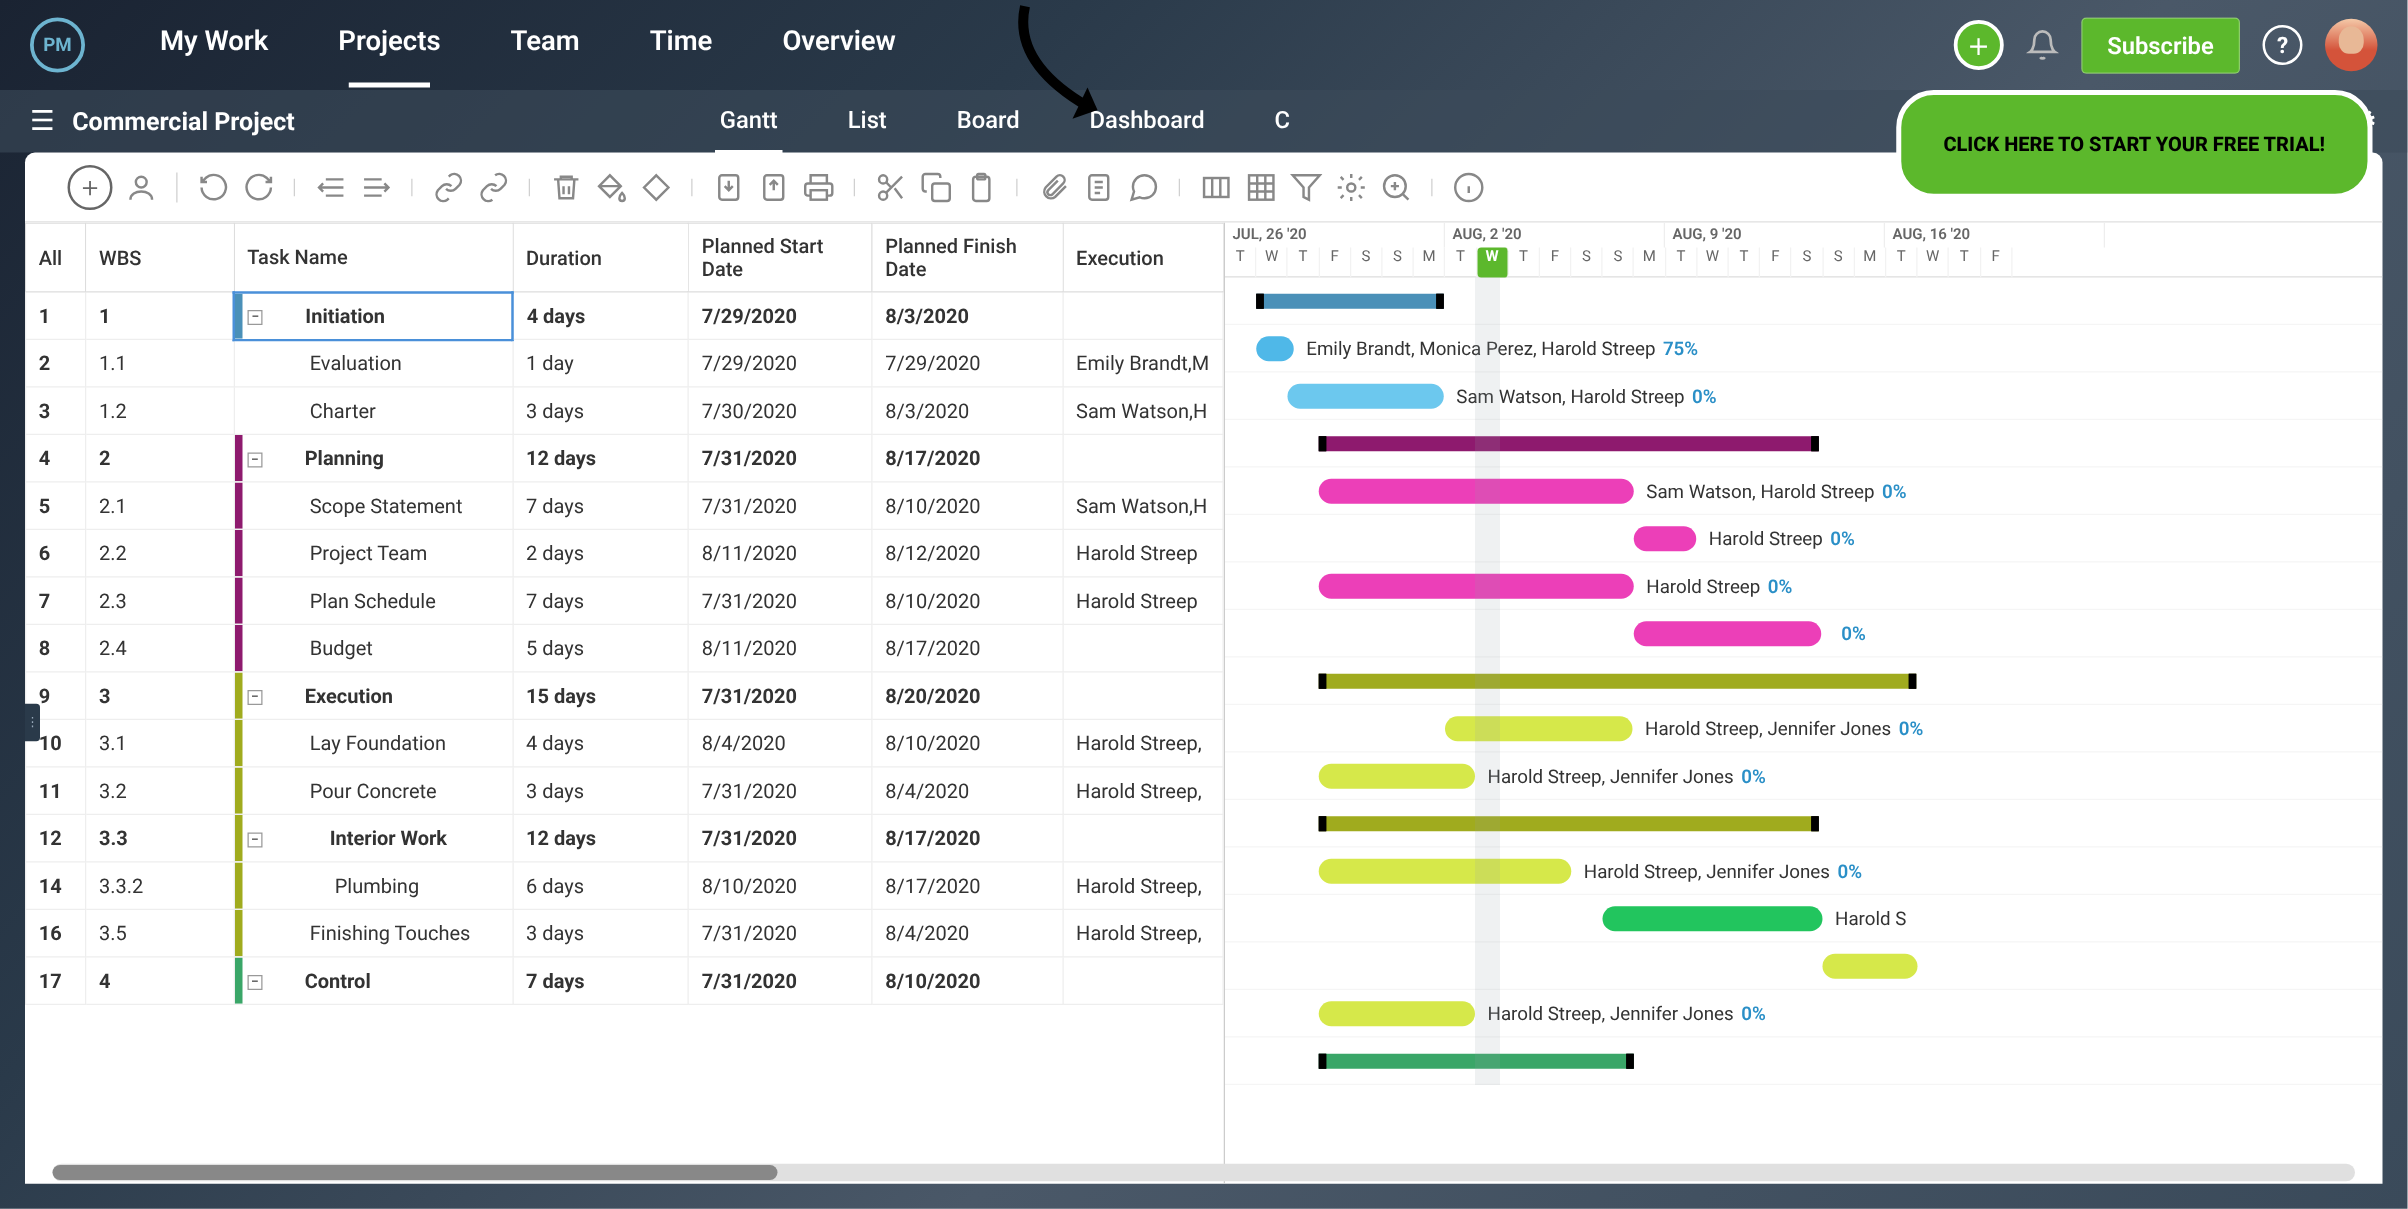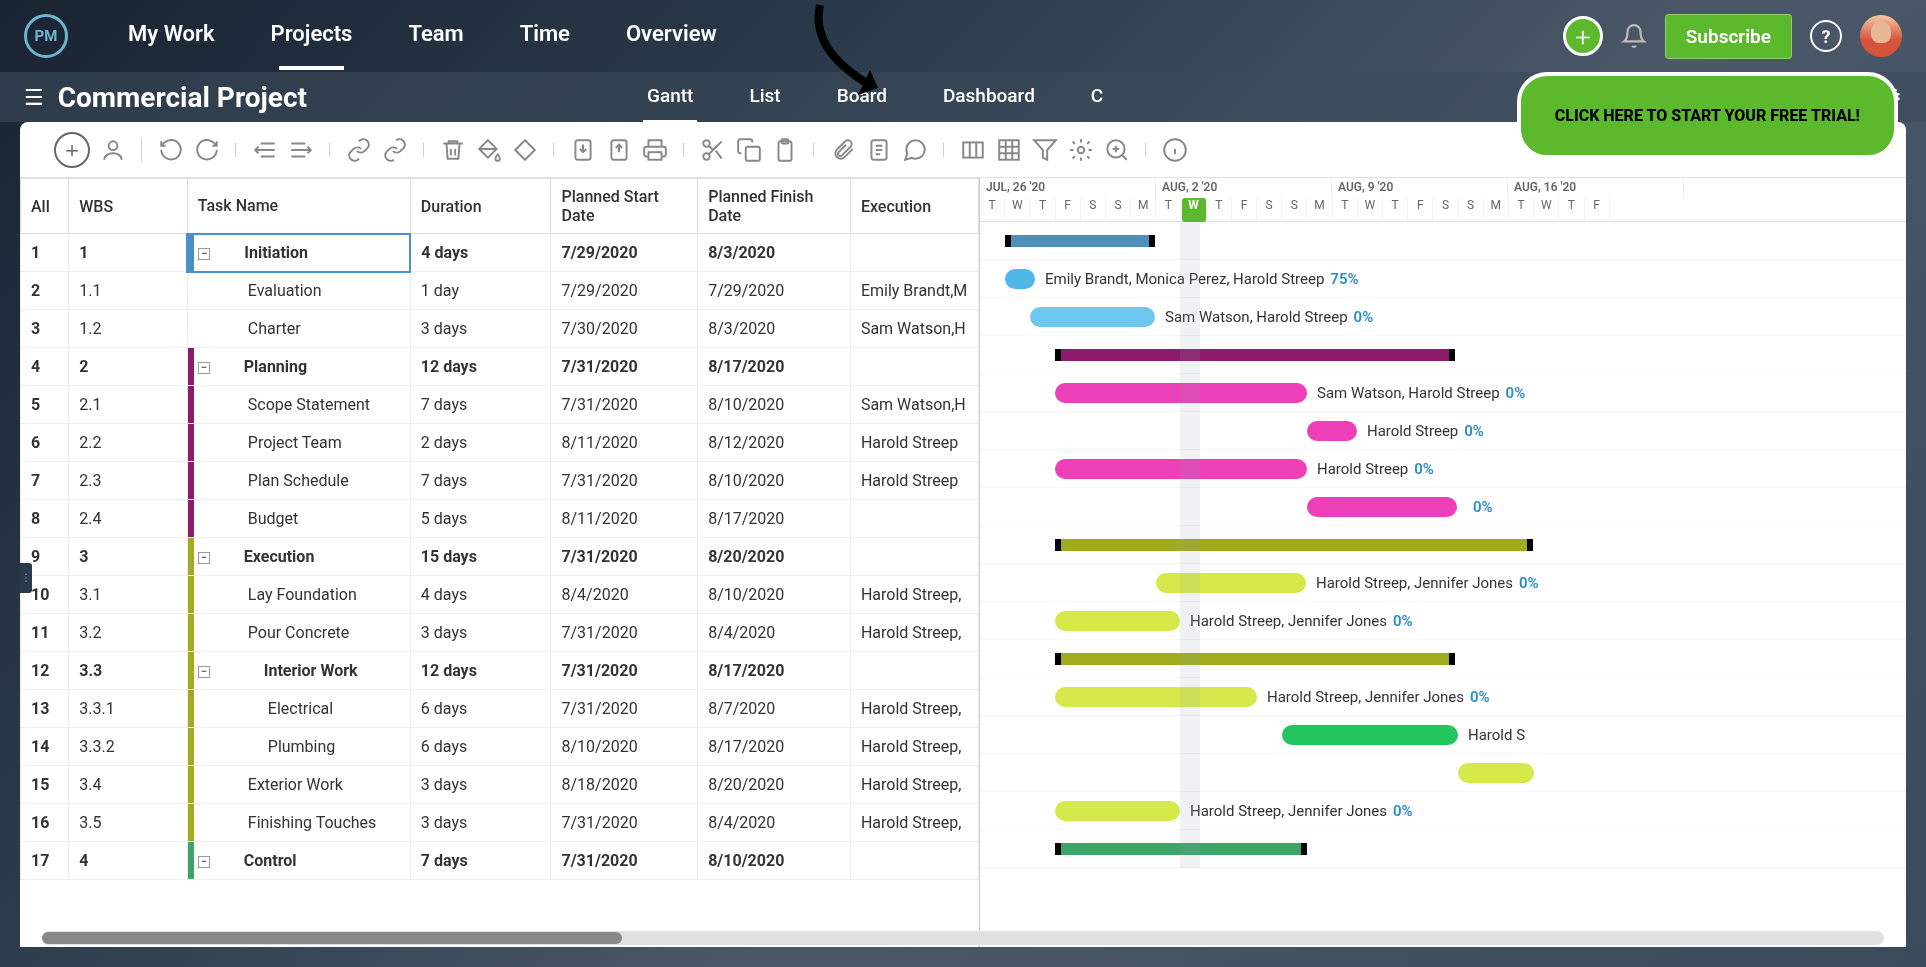--- a/index.html
+++ b/index.html
@@ -13,21 +13,21 @@
 .nav-right { margin-left: auto; display: flex; align-items: center; gap: 18px; }
 .add-circle { width: 40px; height: 40px; border-radius: 50%; background: #5cb82c; border: 3px solid #fff; display: flex; align-items: center; justify-content: center; color: #fff; font-size: 26px; font-weight: 300; cursor: pointer; }
 .bell-icon { width: 26px; height: 26px; cursor: pointer; }
 .subscribe-btn { background: #5cb82c; color: #fff; padding: 10px 20px; border-radius: 4px; font-size: 19px; font-weight: 600; cursor: pointer; border: 1px solid rgba(255,255,255,0.3); }
 .help-circle { width: 32px; height: 32px; border: 2.5px solid #fff; border-radius: 50%; display: flex; align-items: center; justify-content: center; color: #fff; font-size: 18px; font-weight: 700; cursor: pointer; }
 .avatar { width: 42px; height: 42px; border-radius: 50%; background: linear-gradient(180deg, #f4c9a8 0%, #d4533a 60%); cursor: pointer; position: relative; overflow: hidden; }
 .avatar::after { content: ''; position: absolute; top: 6px; left: 11px; width: 20px; height: 22px; background: #e8b896; border-radius: 50% 50% 40% 40%; }
 
 .subnav { height: 50px; background: rgba(60,75,90,0.6); display: flex; align-items: center; padding: 0 24px; color: #fff; }
 .menu-icon { color: #fff; font-size: 22px; margin-right: 14px; cursor: pointer; }
-.project-name { font-size: 28px; font-weight: 700; }
+.project-name { font-size: 20px; font-weight: 700; }
 .view-tabs { display: flex; gap: 56px; margin-left: 340px; }
 .view-tab { font-size: 19px; font-weight: 500; cursor: pointer; padding-bottom: 4px; position: relative; }
 .view-tab.active::after { content: ''; position: absolute; bottom: -13px; left: -4px; right: -4px; height: 4px; background: #fff; }
 .gear-icon { margin-left: auto; color: #fff; font-size: 24px; cursor: pointer; }
 
 .cta-banner { position: absolute; top: 72px; right: 28px; background: #5cb82c; color: #000000; padding: 30px 34px; border-radius: 30px; font-size: 16px; font-weight: 800; border: 4px solid #fff; z-index: 100; cursor: pointer; }
 .cta-arrow { position: absolute; top: 0; left: 800px; z-index: 99; }
 
 .workspace { position: absolute; top: 122px; left: 20px; right: 20px; bottom: 20px; background: #fff; border-radius: 8px 8px 0 0; display: flex; flex-direction: column; overflow: hidden; }
 
@@ -356,47 +356,29 @@
             <tr class="bold">
               <td style="font-weight: 700;">12</td>
               <td>3.3</td>
               <td><div class="color-bar" style="background: rgb(160, 171, 30);"></div><span class="collapse-icon">−</span><span class="task-indent-2">Interior Work</span></td>
               <td>12 days</td>
               <td>7/31/2020</td>
               <td>8/17/2020</td>
               <td></td>
             </tr>
             <tr>
-              <td style="font-weight: 700;">13</td>
-              <td>3.3.1</td>
-              <td><div class="color-bar" style="background: rgb(160, 171, 30);"></div><span class="task-indent-3">Electrical</span></td>
-              <td>6 days</td>
-              <td>7/31/2020</td>
-              <td>8/7/2020</td>
-              <td>Harold Streep,</td>
-            </tr>
-            <tr>
               <td style="font-weight: 700;">14</td>
               <td>3.3.2</td>
               <td><div class="color-bar" style="background: rgb(160, 171, 30);"></div><span class="task-indent-3">Plumbing</span></td>
               <td>6 days</td>
               <td>8/10/2020</td>
               <td>8/17/2020</td>
               <td>Harold Streep,</td>
             </tr>
             <tr>
-              <td style="font-weight: 700;">15</td>
-              <td>3.4</td>
-              <td><div class="color-bar" style="background: rgb(160, 171, 30);"></div><span class="task-indent-2">Exterior Work</span></td>
-              <td>3 days</td>
-              <td>8/18/2020</td>
-              <td>8/20/2020</td>
-              <td>Harold Streep,</td>
-            </tr>
-            <tr>
               <td style="font-weight: 700;">16</td>
               <td>3.5</td>
               <td><div class="color-bar" style="background: rgb(160, 171, 30);"></div><span class="task-indent-2">Finishing Touches</span></td>
               <td>3 days</td>
               <td>7/31/2020</td>
               <td>8/4/2020</td>
               <td>Harold Streep,</td>
             </tr>
             <tr class="bold">
               <td style="font-weight: 700;">17</td>

